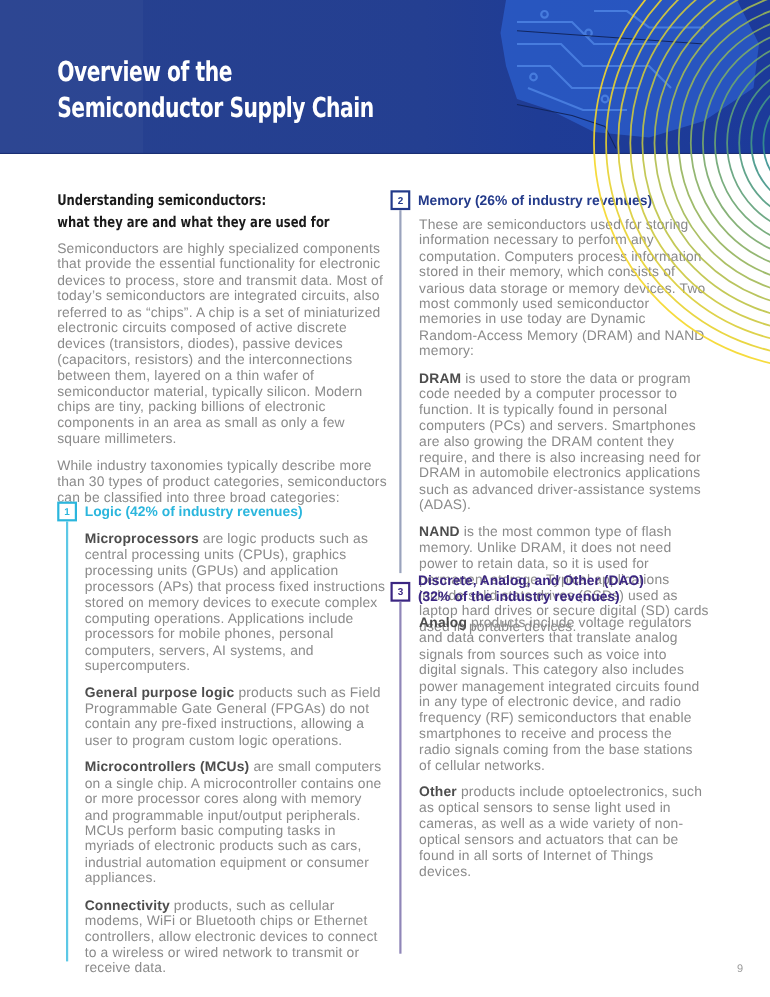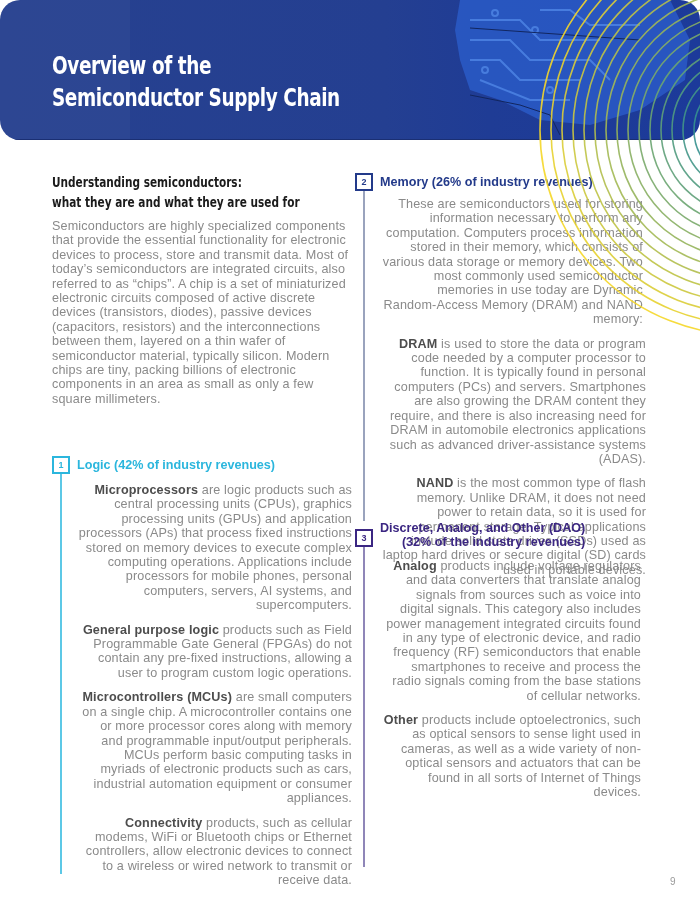--- a/index.html
+++ b/index.html
@@ -1,35 +1,35 @@
 <!DOCTYPE html>
 <html><head>
 <meta charset="utf-8">
 <style>
   html, body { margin: 0; padding: 0; }
   body { width: 700px; height: 906px; background: #ffffff; position: relative; overflow: hidden;
          font-family: "Liberation Sans", sans-serif; }
   .header { position: absolute; left: 0; top: 0; width: 700px; height: 140px;
             background: linear-gradient(90deg, #27418f 0%, #243f91 55%, #1f3c95 70%, #1c3a9a 100%);
-            overflow: hidden; border-radius: 20px; }
+            overflow: hidden; }
   .header-shade { position: absolute; left: 0; top: 0; width: 130px; height: 140px; background: rgba(255,255,255,0.03); }
   .header-line { position: absolute; left: 0; top: 139px; width: 700px; height: 2px; background: #1a2f73; }
   .map { position: absolute; left: 440px; top: 0; width: 260px; height: 140px; }
   .title { position: absolute; left: 52px; top: 50px; color: #ffffff;
            font-family: "DejaVu Sans Condensed", "DejaVu Sans", sans-serif; font-weight: bold;
            font-size: 25px; line-height: 32px; letter-spacing: -0.5px; transform: scaleX(0.82); transform-origin: left top; }
   .arcs { position: absolute; left: 0; top: 0; width: 700px; height: 906px; pointer-events: none; }
   .subhead { position: absolute; left: 52px; top: 172px; width: 300px; color: #1b1b1b;
              font-family: "DejaVu Sans", sans-serif; font-weight: bold; font-size: 13.5px; line-height: 20px;
              transform: scaleX(0.78); transform-origin: left top; white-space: nowrap; }
   .body { color: #8a8a8a; font-size: 12.6px; line-height: 14.4px; letter-spacing: 0.15px; }
   .p { margin: 0 0 10px 0; }
   .p b { color: #4d4d4d; }
   .col-left { position: absolute; left: 52px; top: 219px; width: 300px; }
-  .section { position: absolute; text-align: right; }
+  .section { position: absolute; }
   .badge { position: absolute; width: 14px; height: 14px; border: 2px solid; box-sizing: content-box;
            font-size: 9px; font-weight: bold; text-align: center; line-height: 14px; background:#fff; }
   .vline { position: absolute; width: 2px; }
   .sec-title { font-weight: bold; font-size: 12.6px; line-height: 14px; }
   .pagenum { position: absolute; left: 670px; top: 876px; color: #9a9a9a; font-size: 10px; }
 </style>
 </head>
 <body>
 
 <div class="header">
@@ -57,20 +57,21 @@
   <div class="header-line"></div>
 </div>
 
 <div class="subhead">
   <div>Understanding semiconductors:</div>
   <div>what they are and what they are used for</div>
 </div>
 
 <div class="col-left body">
   <p class="p">Semiconductors are highly specialized components that provide the essential functionality for electronic devices to process, store and transmit data. Most of today’s semiconductors are integrated circuits, also referred to as “chips”. A chip is a set of miniaturized electronic circuits composed of active discrete devices (transistors, diodes), passive devices (capacitors, resistors) and the interconnections between them, layered on a thin wafer of semiconductor material, typically silicon. Modern chips are tiny, packing billions of electronic components in an area as small as only a few square millimeters.</p>
+  <p class="p">While industry taxonomies typically describe more than 30 types of product categories, semiconductors can be classified into three broad categories:</p>
 </div>
 
 <div class="badge" style="left:52px; top:456px; border-color:#2bb6dd; color:#2bb6dd;">1</div>
 <div class="vline" style="left:60px; top:474px; height:400px; background:#5cc8e6;"></div>
 <div class="section sec-title" style="left:77px; top:458px; color:#2bb6dd;">Logic (42% of industry revenues)</div>
 <div class="section body" style="left:77px; top:483px; width:275px;">
   <p class="p"><b>Microprocessors</b><span> are logic products such as central processing units (CPUs), graphics processing units (GPUs) and application processors (APs) that process fixed instructions stored on memory devices to execute complex computing operations. Applications include processors for mobile phones, personal computers, servers, AI systems, and supercomputers.</span></p>
   <p class="p"><b>General purpose logic</b><span> products such as Field Programmable Gate General (FPGAs) do not contain any pre-fixed instructions, allowing a user to program custom logic operations.</span></p>
   <p class="p"><b>Microcontrollers (MCUs)</b><span> are small computers on a single chip. A microcontroller contains one or more processor cores along with memory and programmable input/output peripherals. MCUs perform basic computing tasks in myriads of electronic products such as cars, industrial automation equipment or consumer appliances.</span></p>
   <p class="p"><b>Connectivity</b><span> products, such as cellular modems, WiFi or Bluetooth chips or Ethernet controllers, allow electronic devices to connect to a wireless or wired network to transmit or receive data.</span></p>

